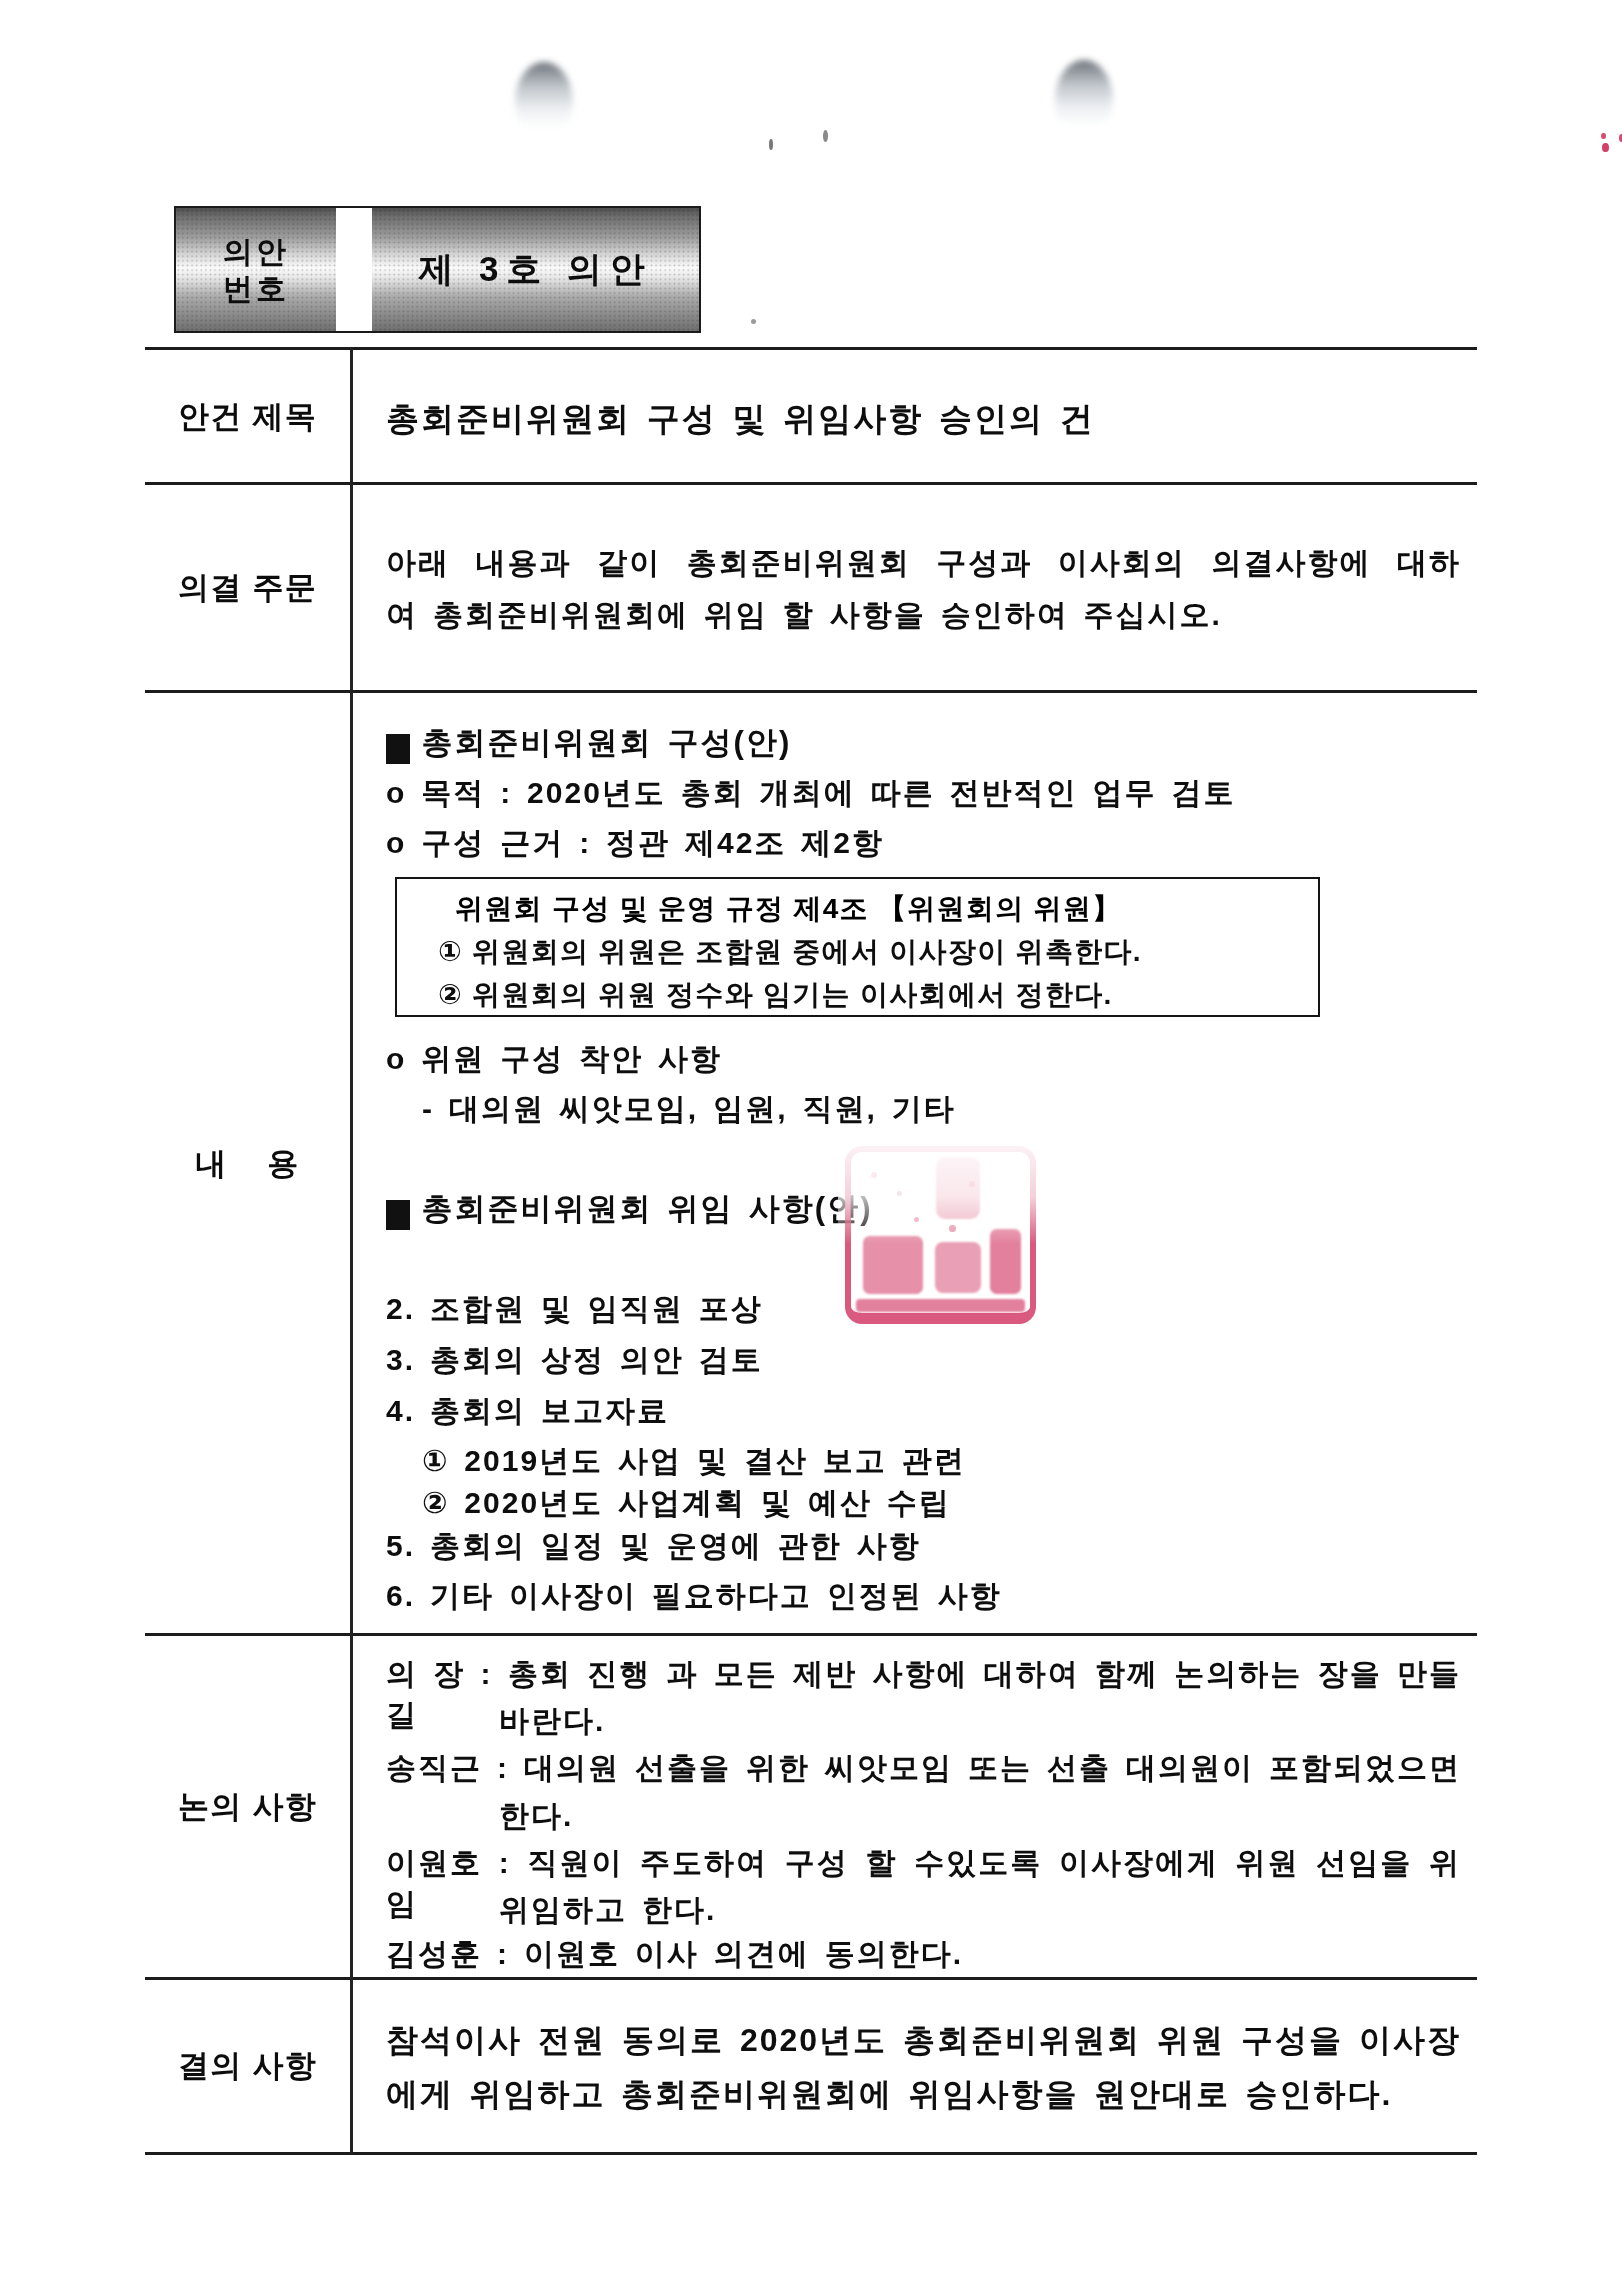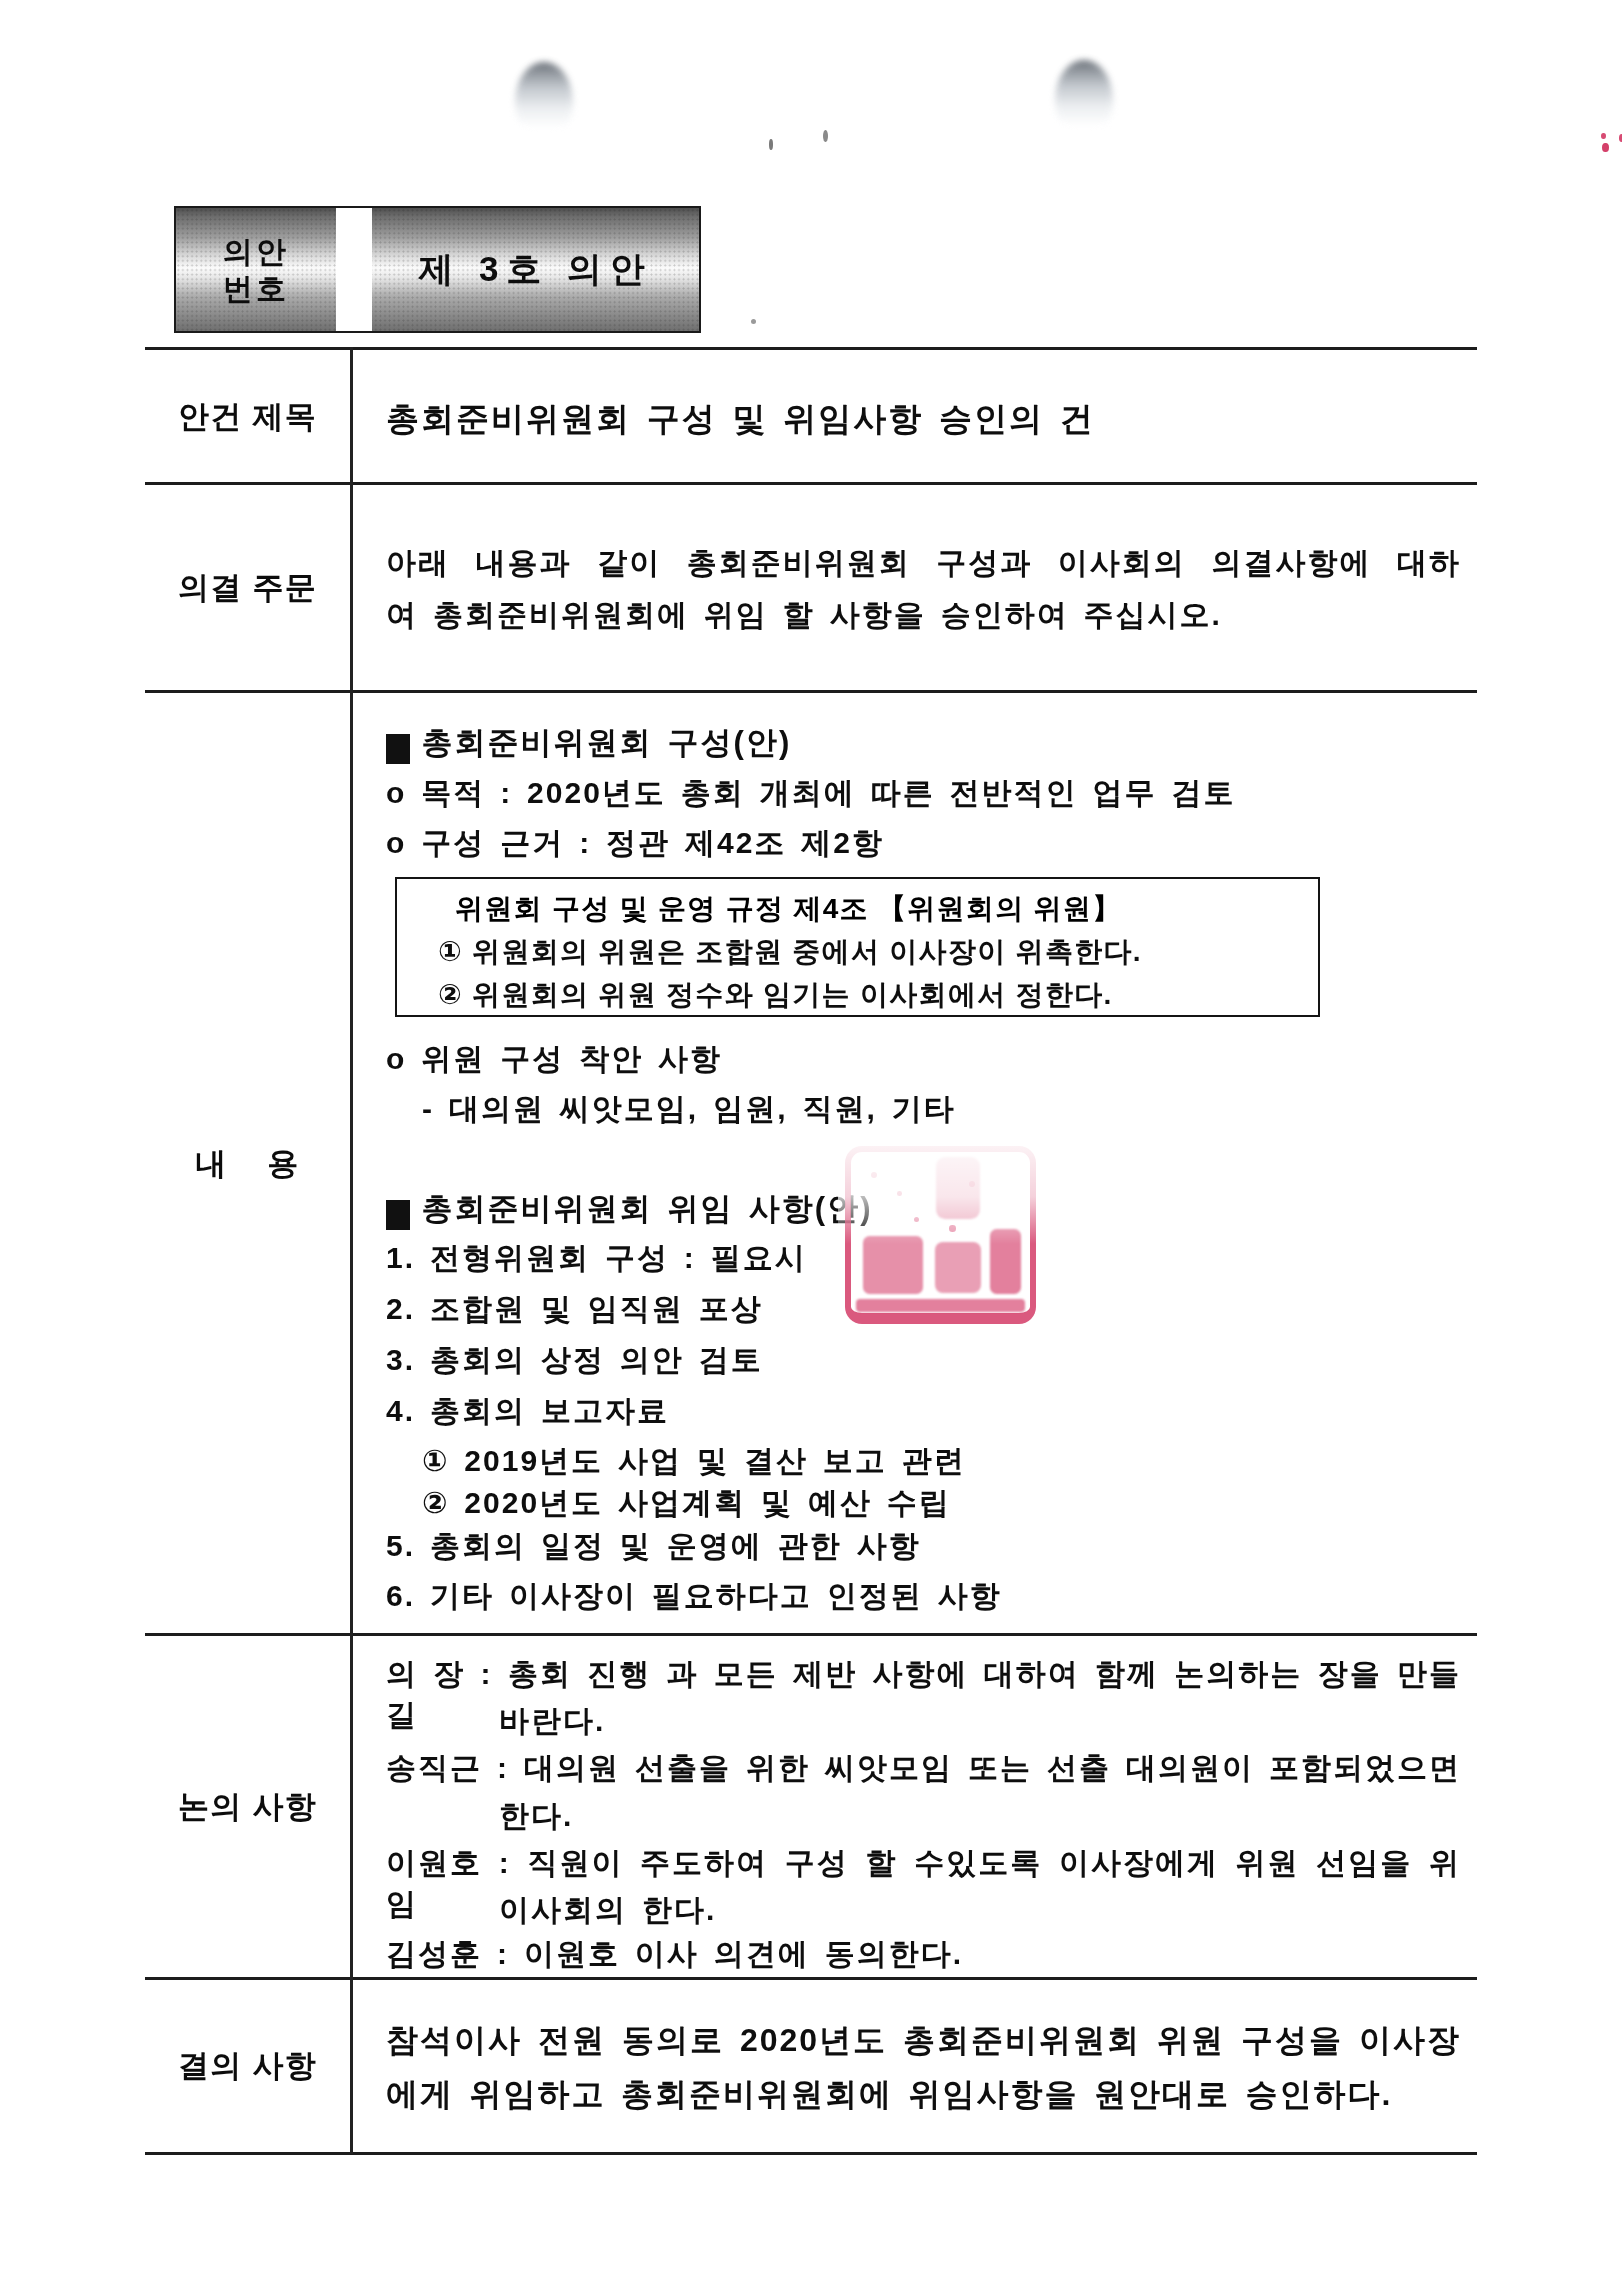--- a/index.html
+++ b/index.html
@@ -133,21 +133,20 @@
     <div class="ritem" style="top:97px;">② 위원회의 위원 정수와 임기는 이사회에서 정한다.</div>
   </div>
 
   <div class="txt" style="top:1039px;">o 위원 구성 착안 사항</div>
   <div class="txt indent" style="top:1089px;">- 대의원 씨앗모임, 임원, 직원, 기타</div>
 
   <div class="txt sect" style="top:1188px;">
     <span class="sqbullet"></span>
     <span>총회준비위원회 위임 사항(안)</span>
   </div>
-  <div class="txt" style="top:1238px;">1. 전형위원회 구성 : 필요시</div>
   <div class="txt" style="top:1289px;">2. 조합원 및 임직원 포상</div>
   <div class="txt" style="top:1340px;">3. 총회의 상정 의안 검토</div>
   <div class="txt" style="top:1391px;">4. 총회의 보고자료</div>
   <div class="txt indent" style="top:1441px;">① 2019년도 사업 및 결산 보고 관련</div>
   <div class="txt indent" style="top:1483px;">② 2020년도 사업계획 및 예산 수립</div>
   <div class="txt" style="top:1526px;">5. 총회의 일정 및 운영에 관한 사항</div>
   <div class="txt" style="top:1576px;">6. 기타 이사장이 필요하다고 인정된 사항</div>
 
   <div class="stamp">
     <div class="blob" style="left:85px;top:5.2px;width:44px;height:62px;border-radius:9.2px;opacity:.55;"></div>
@@ -161,20 +160,20 @@
     <div class="speck" style="left:63px;top:65px;width:5.2px;height:5.2px;"></div>
     <div class="speck" style="left:98px;top:73px;width:6.5px;height:6.5px;"></div>
   </div>
   <div class="stampfade"></div>
 
   <div class="txt w jline" style="top:1654px;"><span>의 장</span><span> : </span><span>총회 진행 과 모든 제반 사항에 대하여 함께 논의하는 장을 만들길</span></div>
   <div class="txt hang2" style="top:1701px;">바란다.</div>
   <div class="txt w jline" style="top:1748px;"><span>송직근</span><span> : </span><span>대의원 선출을 위한 씨앗모임 또는 선출 대의원이 포함되었으면</span></div>
   <div class="txt hang2" style="top:1796px;">한다.</div>
   <div class="txt w jline" style="top:1843px;"><span>이원호</span><span> : </span><span>직원이 주도하여 구성 할 수있도록 이사장에게 위원 선임을 위임</span></div>
-  <div class="txt hang2" style="top:1890px;">이사회의 한다.</div>
+  <div class="txt hang2" style="top:1890px;">위임하고 한다.</div>
   <div class="txt" style="top:1934px;"><span>김성훈</span><span> : </span><span>이원호 이사 의견에 동의한다.</span></div>
 
   <div class="txt w jline res" style="top:2019px;">참석이사 전원 동의로 2020년도 총회준비위원회 위원 구성을 이사장</div>
   <div class="txt res" style="top:2073px;">에게 위임하고 총회준비위원회에 위임사항을 원안대로 승인하다.</div>
 
 </div>
 
 
 </body></html>

